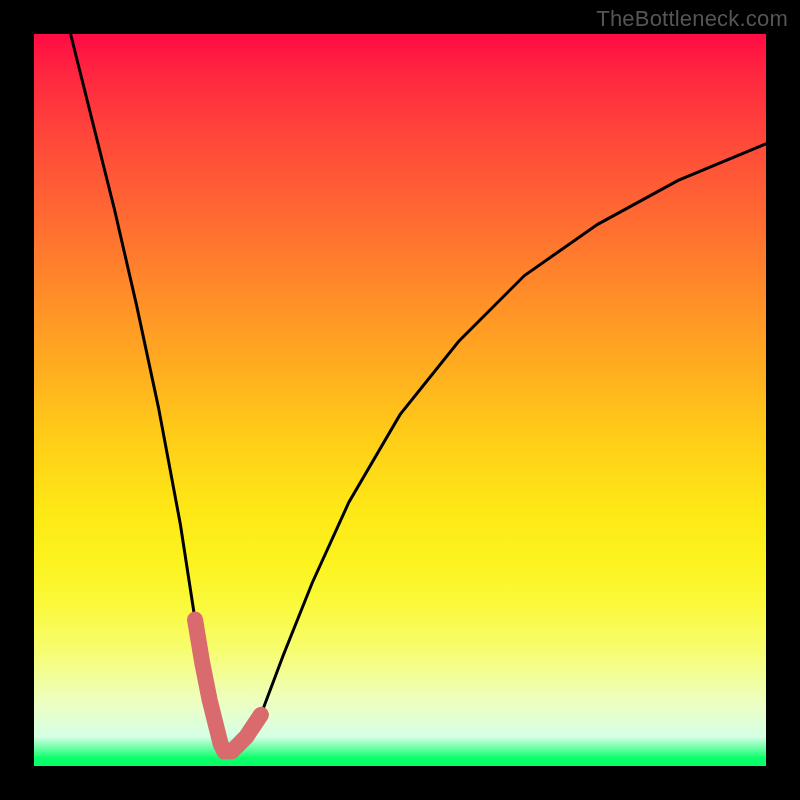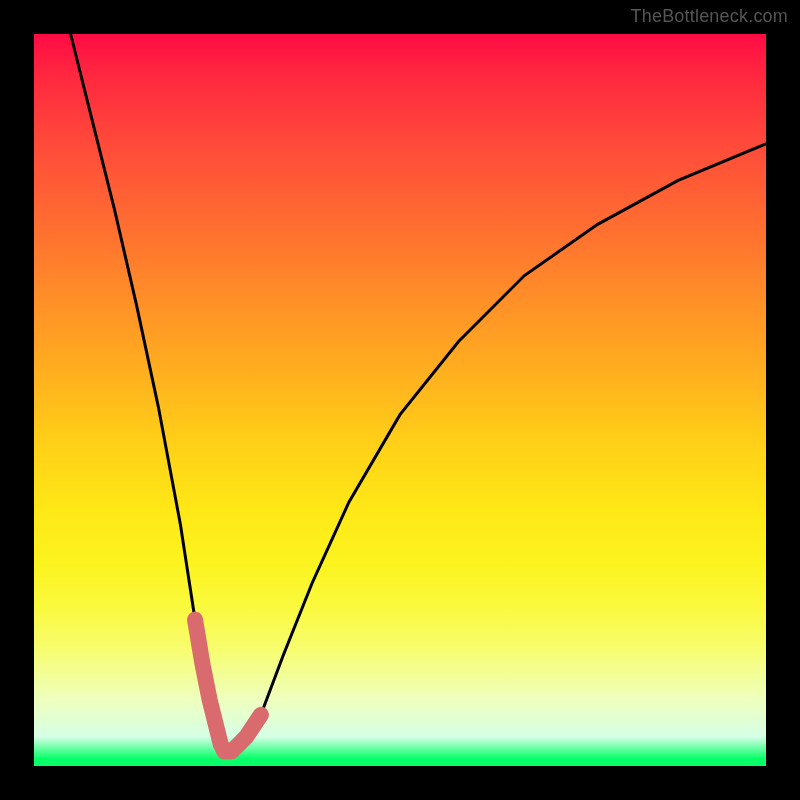--- a/index.html
+++ b/index.html
@@ -9,21 +9,21 @@
     background: #000;
     position: relative;
     font-family: Arial, Helvetica, sans-serif;
     overflow: hidden;
   }
   .watermark {
     position: absolute;
     top: 6px;
     right: 12px;
     color: #555;
-    font-size: 18px;
+    font-size: 22px;
     z-index: 10;
     letter-spacing: 0.2px;
   }
   .plot-area {
     position: absolute;
     left: 34px;
     top: 34px;
     width: 732px;
     height: 732px;
     background: linear-gradient(to bottom,

